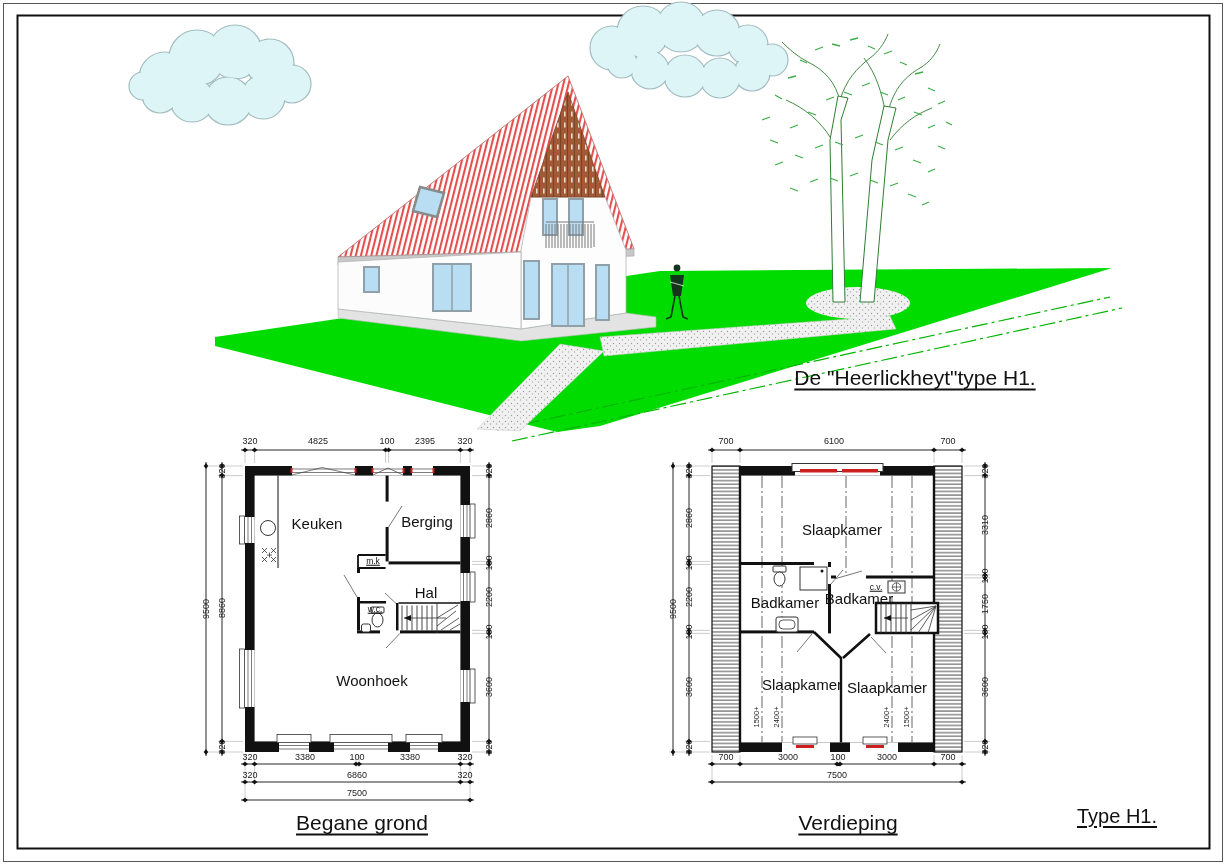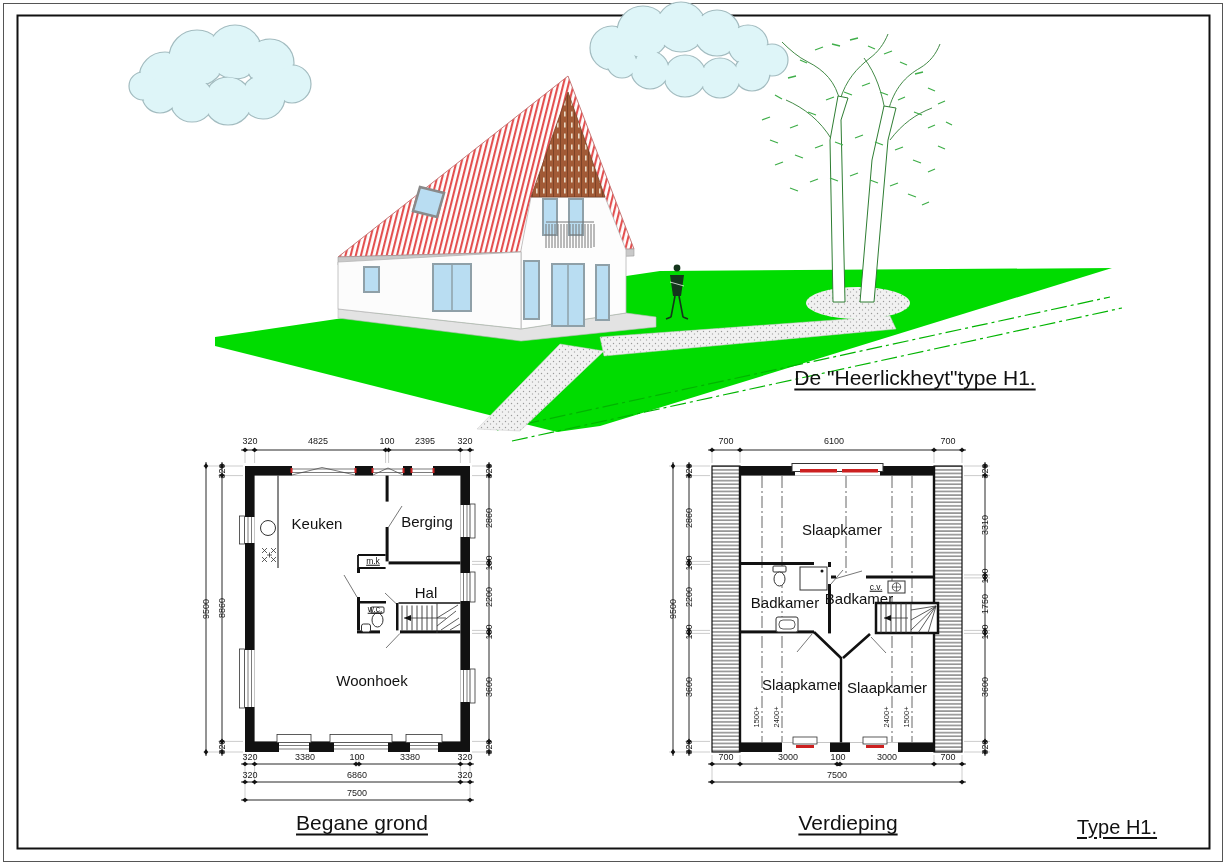--- a/index.html
+++ b/index.html
@@ -8,21 +8,21 @@
   #art{position:absolute;left:0;top:0;}
   #text-layer{position:absolute;left:0;top:0;width:1226px;height:865px;}
   .t{position:absolute;transform:translate(-50%,-50%);white-space:nowrap;color:#111;line-height:1;}
   .dim{font-size:9px;color:#1a1a1a;}
   .dimv{transform:translate(-50%,-50%) rotate(-90deg);}
   .room{font-size:15px;text-underline-offset:2px;}
   .roomsm{font-size:8.5px;text-decoration:underline;}
   .hgt{font-size:7.5px;color:#1a1a1a;transform:translate(-50%,-50%) rotate(-90deg);}
   .title{font-size:21px;text-decoration:underline;text-underline-offset:4px;}
   .caption{font-size:21px;text-decoration:underline;text-underline-offset:4px;}
-  .caption2{font-size:20px;text-decoration:underline;text-underline-offset:3px;margin-top:11px;}
+  .caption2{font-size:20px;text-decoration:underline;text-underline-offset:3px;}
 </style>
 </head>
 <body>
 
 <div id="page">
 
 <svg id="art" width="1226" height="865" viewBox="0 0 1226 865">
   <defs>
     <pattern id="roofStripes" width="5" height="8" patternUnits="userSpaceOnUse" patternTransform="rotate(14)">
       <rect width="5" height="8" fill="#ffffff"></rect>

